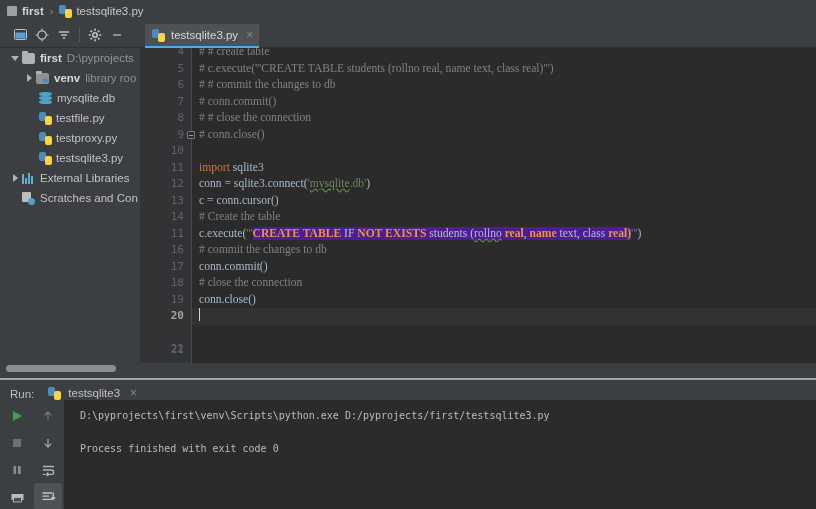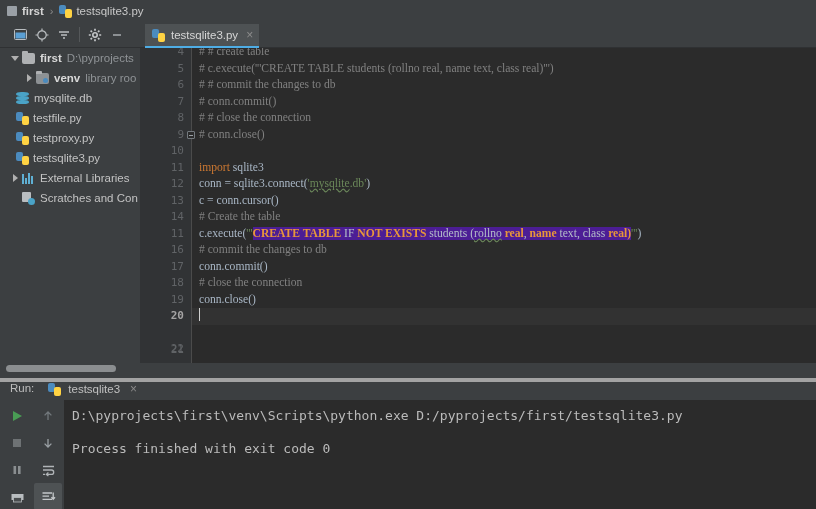--- a/index.html
+++ b/index.html
@@ -102,21 +102,21 @@
     background:#b9bdc0; border-radius:1px;
   }
   .scratch-icon::after {
     content:""; position:absolute; right:0; bottom:0; width:7px; height:7px;
     background:#4aa3c7; border-radius:50%;
   }
   .t-bold { font-weight: bold; color: #d8d8d8; }
   .t-dim { color: #8f9396; margin-left: 5px; font-weight: normal; }
   .indent1 { padding-left: 8px; }
   .indent2 { padding-left: 22px; }
-  .indent3 { padding-left: 16px; }
+  .indent3 { padding-left: 39px; }
 
   .side-hscroll {
     position: absolute; left: 6px; top: 365px; width: 110px; height: 7px;
     background: #8b8e90; border-radius: 4px;
   }
   .side-scroll-track {
     position: absolute; left: 0; top: 362px; width: 140px; height: 12px;
     background: #3c3f41;
   }
 
@@ -170,40 +170,40 @@
     position: absolute; left: 3px; width: 8px; height: 8px;
     border: 1px solid #73797e; border-radius: 1px; background: #2b2b2b;
   }
   .fold-mark::after {
     content:""; position:absolute; left:1px; top:3px; width:4px; height:1px; background:#9aa0a6;
   }
 
   
   .run-header {
     position: absolute; left: 0; top: 378px; width: 816px; height: 22px;
-    background: #3c3f41; display: flex; align-items: flex-start; font-size: 11.5px;
-    color: #c0c0c0; border-top: 4px solid #a3a3a3;
+    background: #3c3f41; display: flex; align-items: flex-end; font-size: 11.5px;
+    color: #c0c0c0; border-top: 2px solid #a3a3a3;
   }
   .run-label { margin-left: 10px; margin-right: 14px; color: #bdbdbd; }
   .run-tab { display: flex; align-items: center; gap: 3px; }
   .run-tab-close { color: #8a8a8a; font-size: 12px; margin-left: 7px; }
 
   .run-toolbar {
     position: absolute; left: 0; top: 400px; width: 64px; height: 109px;
     background: #3c3f41;
   }
   .rbtn {
     position: absolute; width: 28px; height: 27px;
     display: flex; align-items: center; justify-content: center;
   }
   .rbtn.sel { background: #4e5254; border-radius: 2px; }
   .console {
     position: absolute; left: 64px; top: 400px; width: 752px; height: 109px;
     background: #2b2b2b; font-family: "DejaVu Sans Mono", monospace;
-    font-size: 13px; color: #bbbbbb; padding: 8px 0 0 8px;
+    font-size: 10px; color: #bbbbbb; padding: 8px 0 0 16px;
   }
   .console-line { height: 16.5px; line-height: 16.5px; white-space: pre; }
   .console-gap { height: 16.5px; }
 
   svg { display: block; }
 </style>
 </head>
 <body>
 
 <div class="app">

